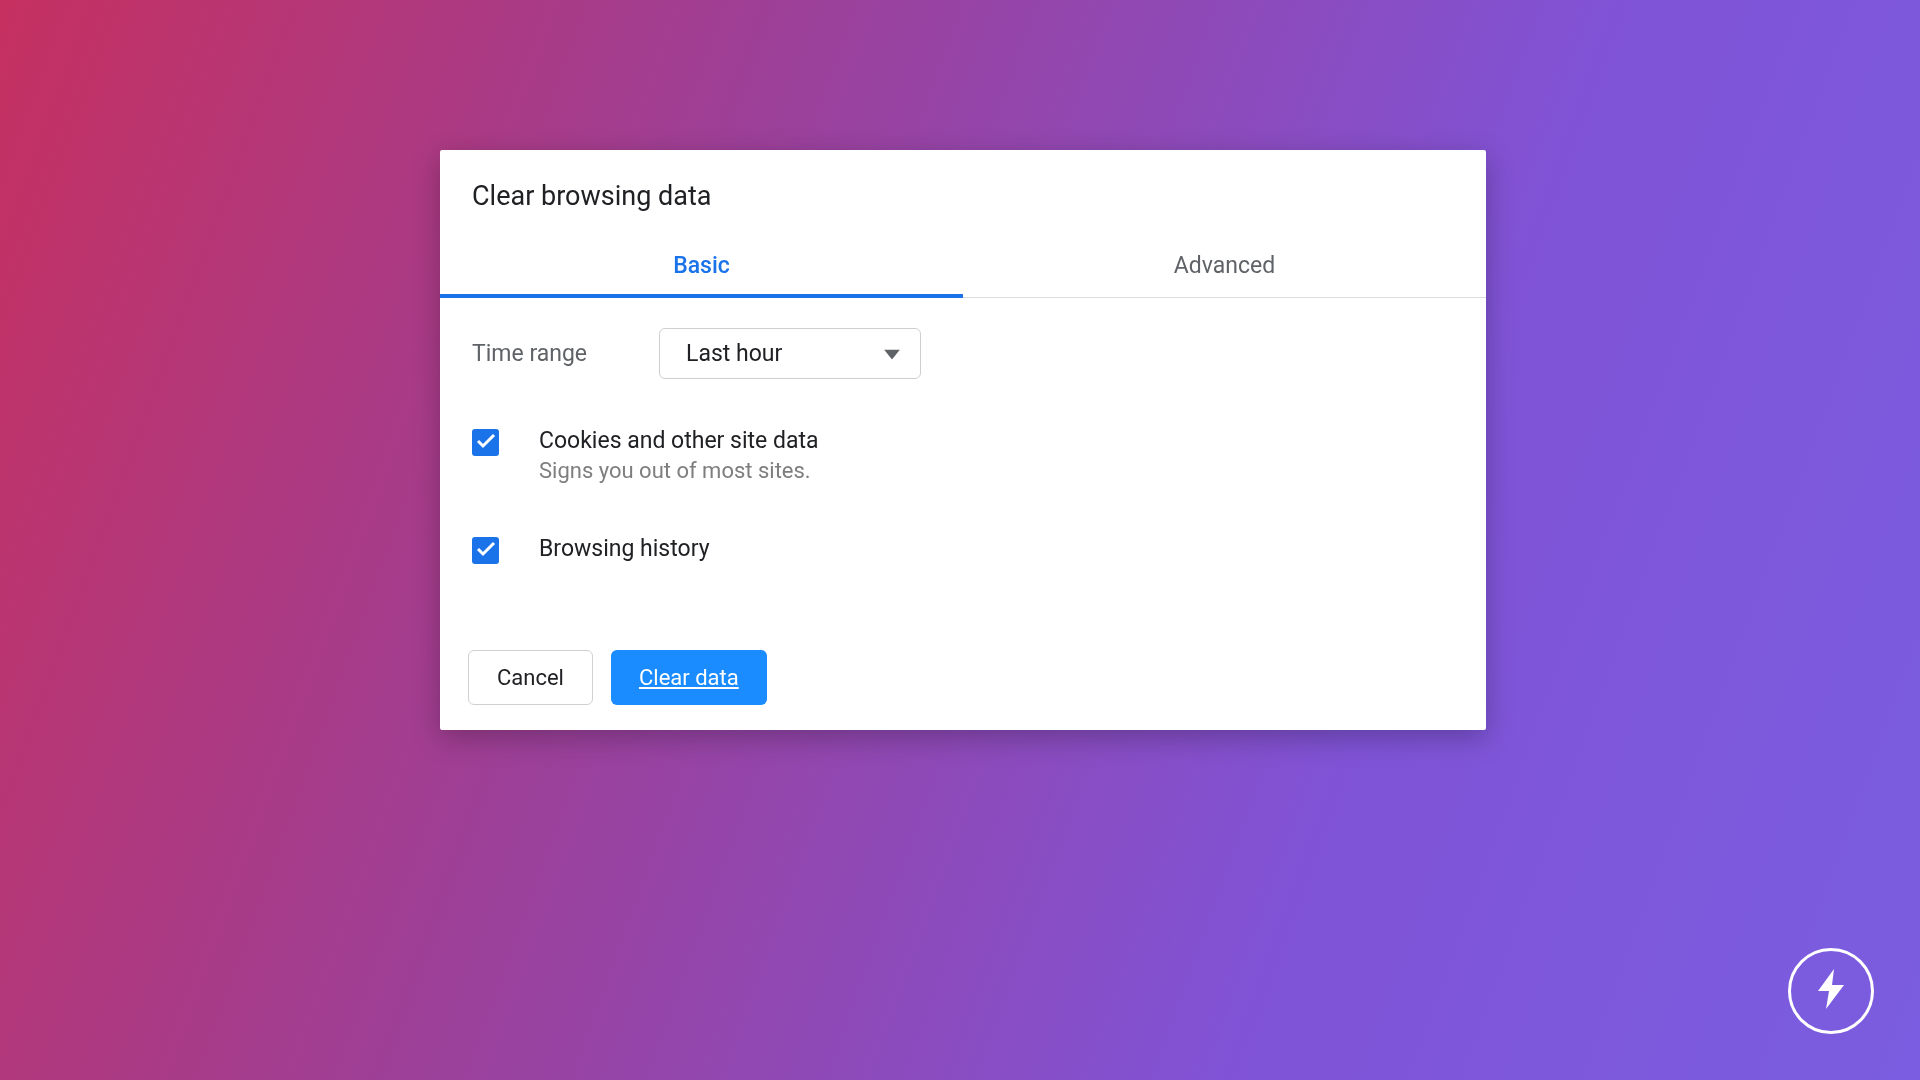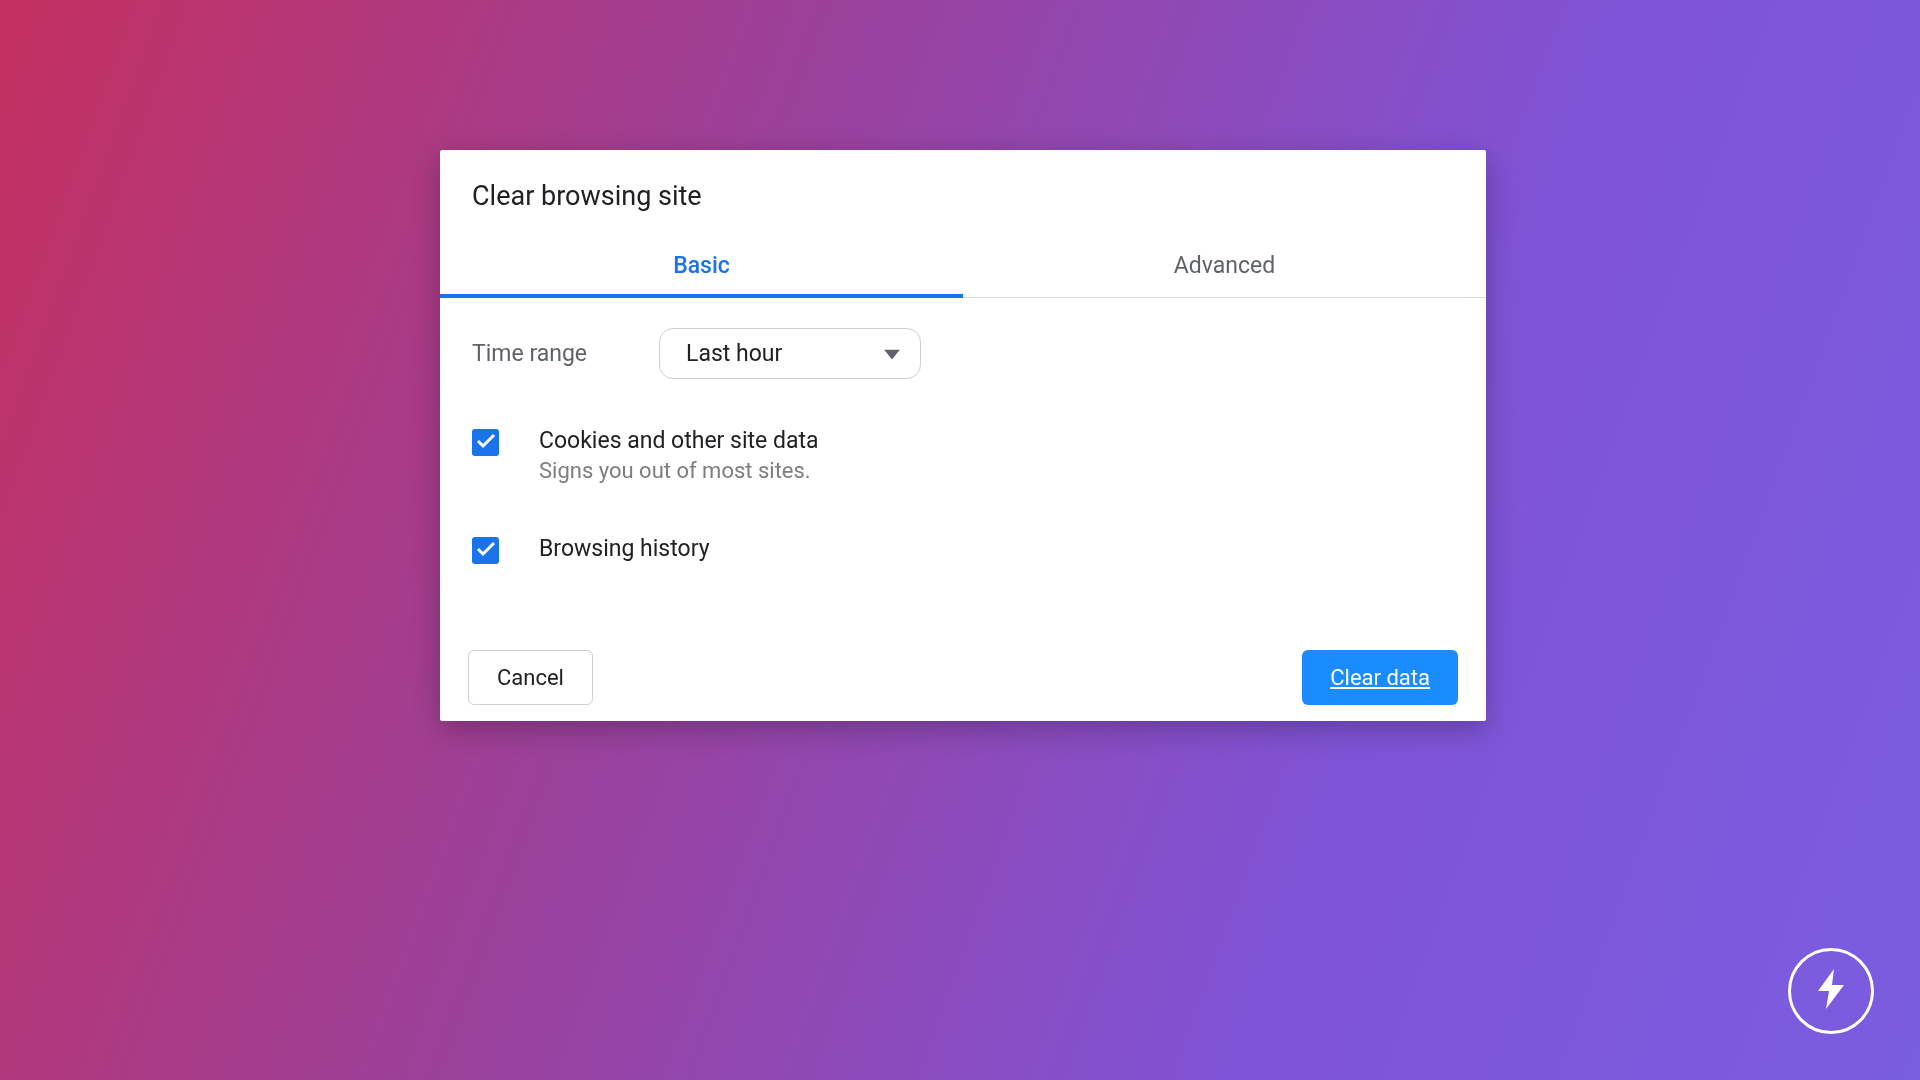--- a/index.html
+++ b/index.html
@@ -76,21 +76,21 @@
     }
     
     .time-label {
       font-size: 23px;
       color: #5f6368;
     }
     
     .select-wrap {
       position: relative;
       border: 1px solid #cfcfcf;
-      border-radius: 14px;
+      border-radius: 6px;
       padding: 11px 60px 11px 26px;
       min-width: 262px;
       cursor: pointer;
     }
     
     .select-value {
       font-size: 23px;
       color: #202124;
     }
     
@@ -127,23 +127,23 @@
     }
     
     .check-sublabel {
       font-size: 22px;
       color: #7e7e7e;
       margin-top: 4px;
     }
     
     .footer {
       display: flex;
-      justify-content: space-between;
+      justify-content: flex-start;
       gap: 18px;
-      padding: 24px 28px 16px 28px;
+      padding: 24px 28px 25px 28px;
     }
     
     .btn {
       padding: 14px 28px;
       font-size: 22px;
       border-radius: 6px;
       cursor: pointer;
       border: none;
       font-family: inherit;
     }
@@ -171,21 +171,21 @@
       display: flex;
       align-items: center;
       justify-content: center;
       cursor: pointer;
     }
   </style>
 </head>
 <body>
 
 <div class="dialog">
-  <div class="dialog-title">Clear browsing site</div>
+  <div class="dialog-title">Clear browsing data</div>
 
   <div class="tabs">
     <div class="tab active">Basic</div>
     <div class="tab">Advanced</div>
   </div>
 
   <div class="content">
     <div class="time-row">
       <span class="time-label">Time range</span>
       <div class="select-wrap">

